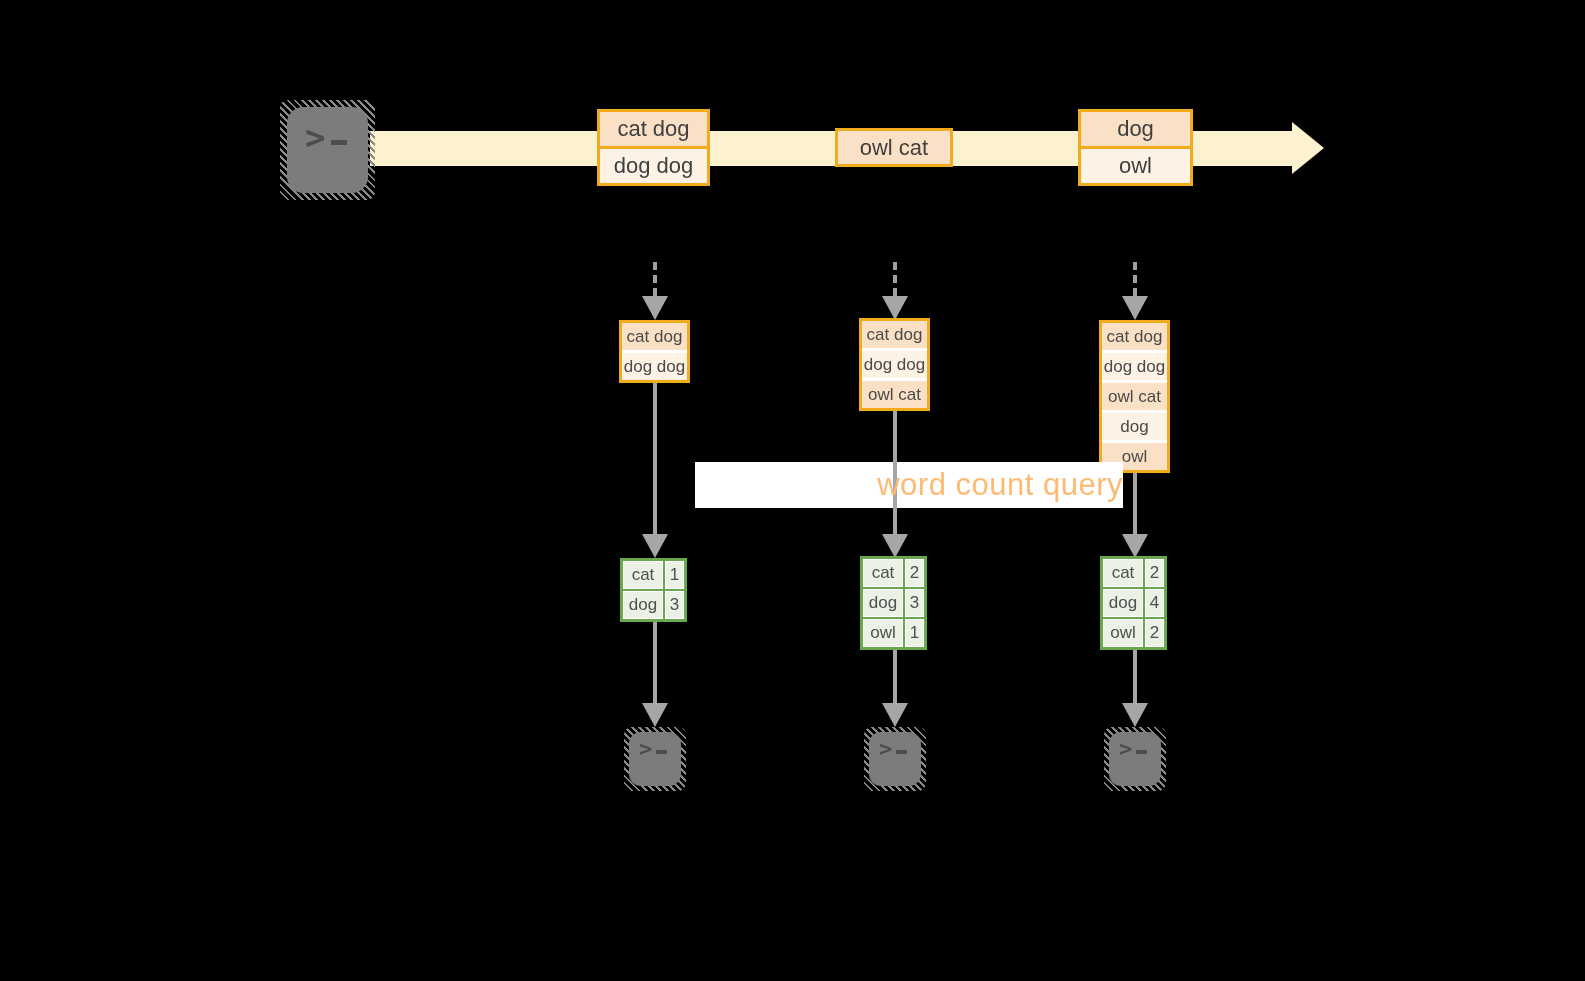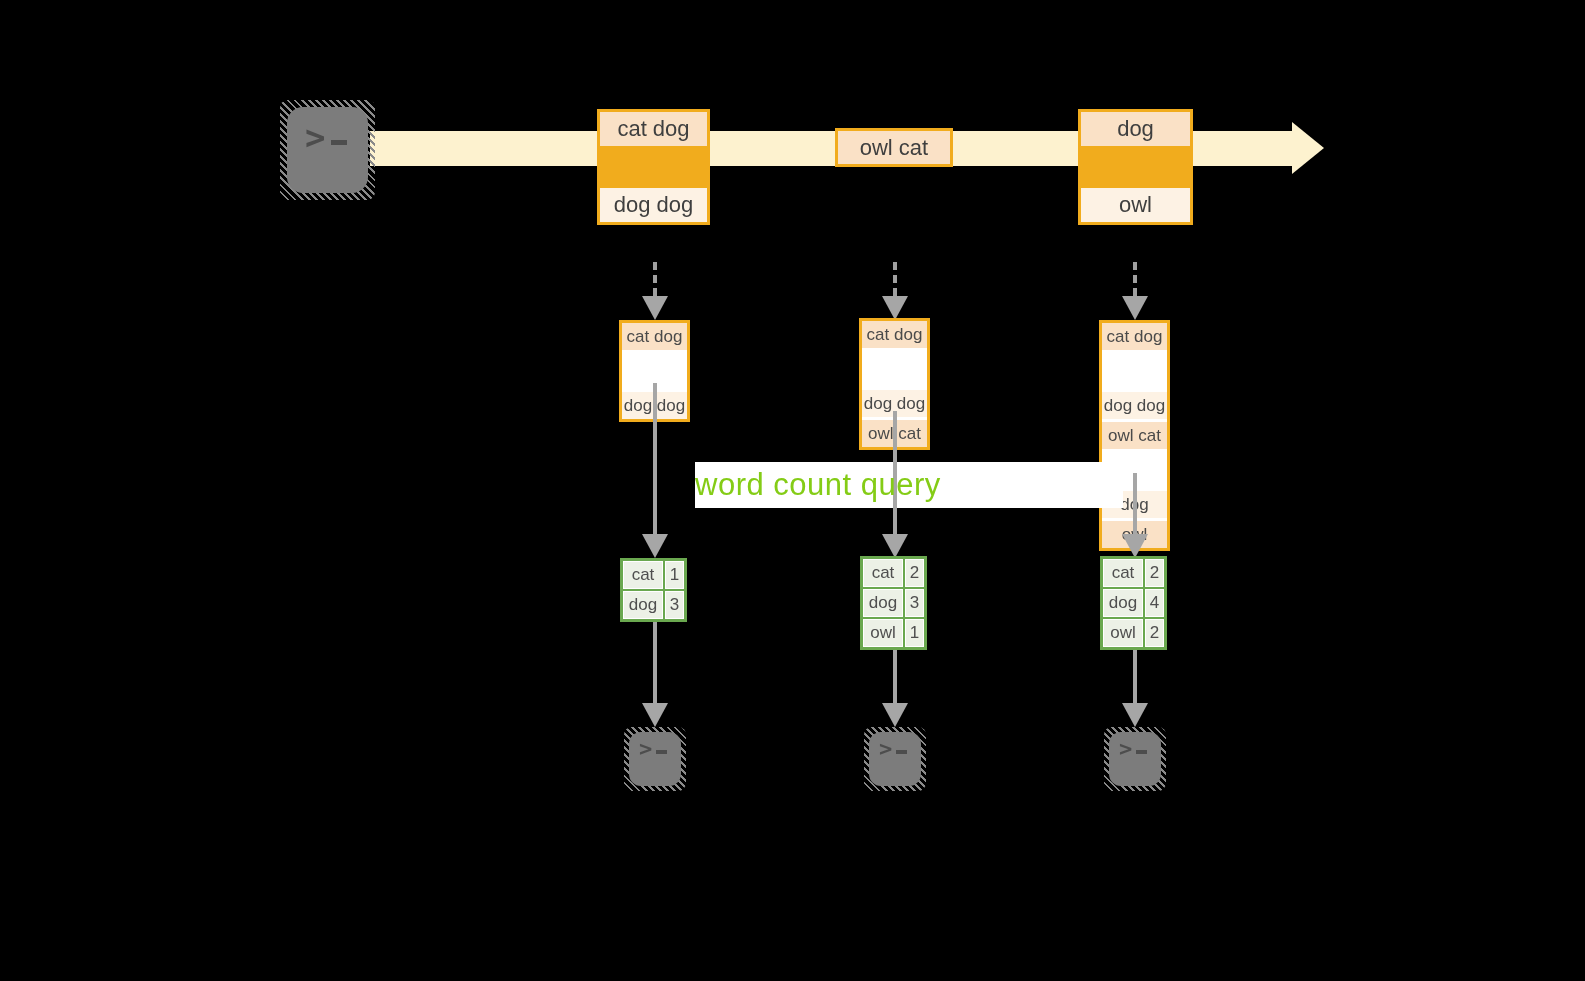--- a/index.html
+++ b/index.html
@@ -22,34 +22,34 @@
   .term-glyph.big { left:18px; top:10px; font-size:34px; }
   .term-glyph.big::after { content:""; display:inline-block; width:16px; height:5px; background:#4d4d4d; margin-left:6px; margin-bottom:4px; }
   .term-glyph.small { left:10px; top:4px; font-size:22px; }
   .term-glyph.small::after { content:""; display:inline-block; width:11px; height:4px; background:#4d4d4d; margin-left:4px; margin-bottom:2px; }
   
   .batch { position:absolute; border:3px solid #f1ac1d; background:#f1ac1d; }
   .batch-row { height:34px; line-height:34px; text-align:center; font-size:22px; color:#3f3f3f; }
   .batch-row + .batch-row { border-top:3px solid #f1ac1d; }
   .batch-row.single { height:33px; line-height:33px; }
   .peach { background:#fae1c6; }
-  .cream { background:#fdf2e4;margin-top:39px; }
+  .cream { background:#fdf2e4; }
   
   .stack { position:absolute; width:65px; border:3px solid #f1ac1d; background:#ffffff;
     display:flex; flex-direction:column; gap:3px; }
   .stack-row { height:27px; line-height:27px; text-align:center; font-size:17px; color:#4a4a4a; }
   
   .dash { position:absolute; width:0; height:34px; border-left:4px dashed #a0a0a0; }
   .vline { position:absolute; width:4px; background:#a6a6a6; }
   .head-down { position:absolute; width:0; height:0;
     border-left:13px solid transparent; border-right:13px solid transparent; border-top:24px solid #a6a6a6; }
   
   .qlabel { position:absolute; left:695px; top:462px; width:428px; height:46px; background:#ffffff; }
   .qlabel-text { position:absolute; left:695px; top:462px; width:428px; height:46px; z-index:5;
-    line-height:46px; text-align:left; font-size:31px; font-weight:300; color:#84cc16; letter-spacing:0.5px; }
+    line-height:46px; text-align:right; font-size:31px; font-weight:300; color:#fdba74; letter-spacing:0.5px; }
   
   .counts { position:absolute; border:3px solid #6aa84f; background:#6aa84f;
     display:grid; grid-template-columns:40px 19px; gap:2px; }
   .cell { background:#ecf1e6; border:1px solid #ffffff; height:26px; line-height:26px;
     text-align:center; font-size:17px; color:#4f4f4f; }
 </style>
 </head>
 <body>
 
 <div class="canvas">

